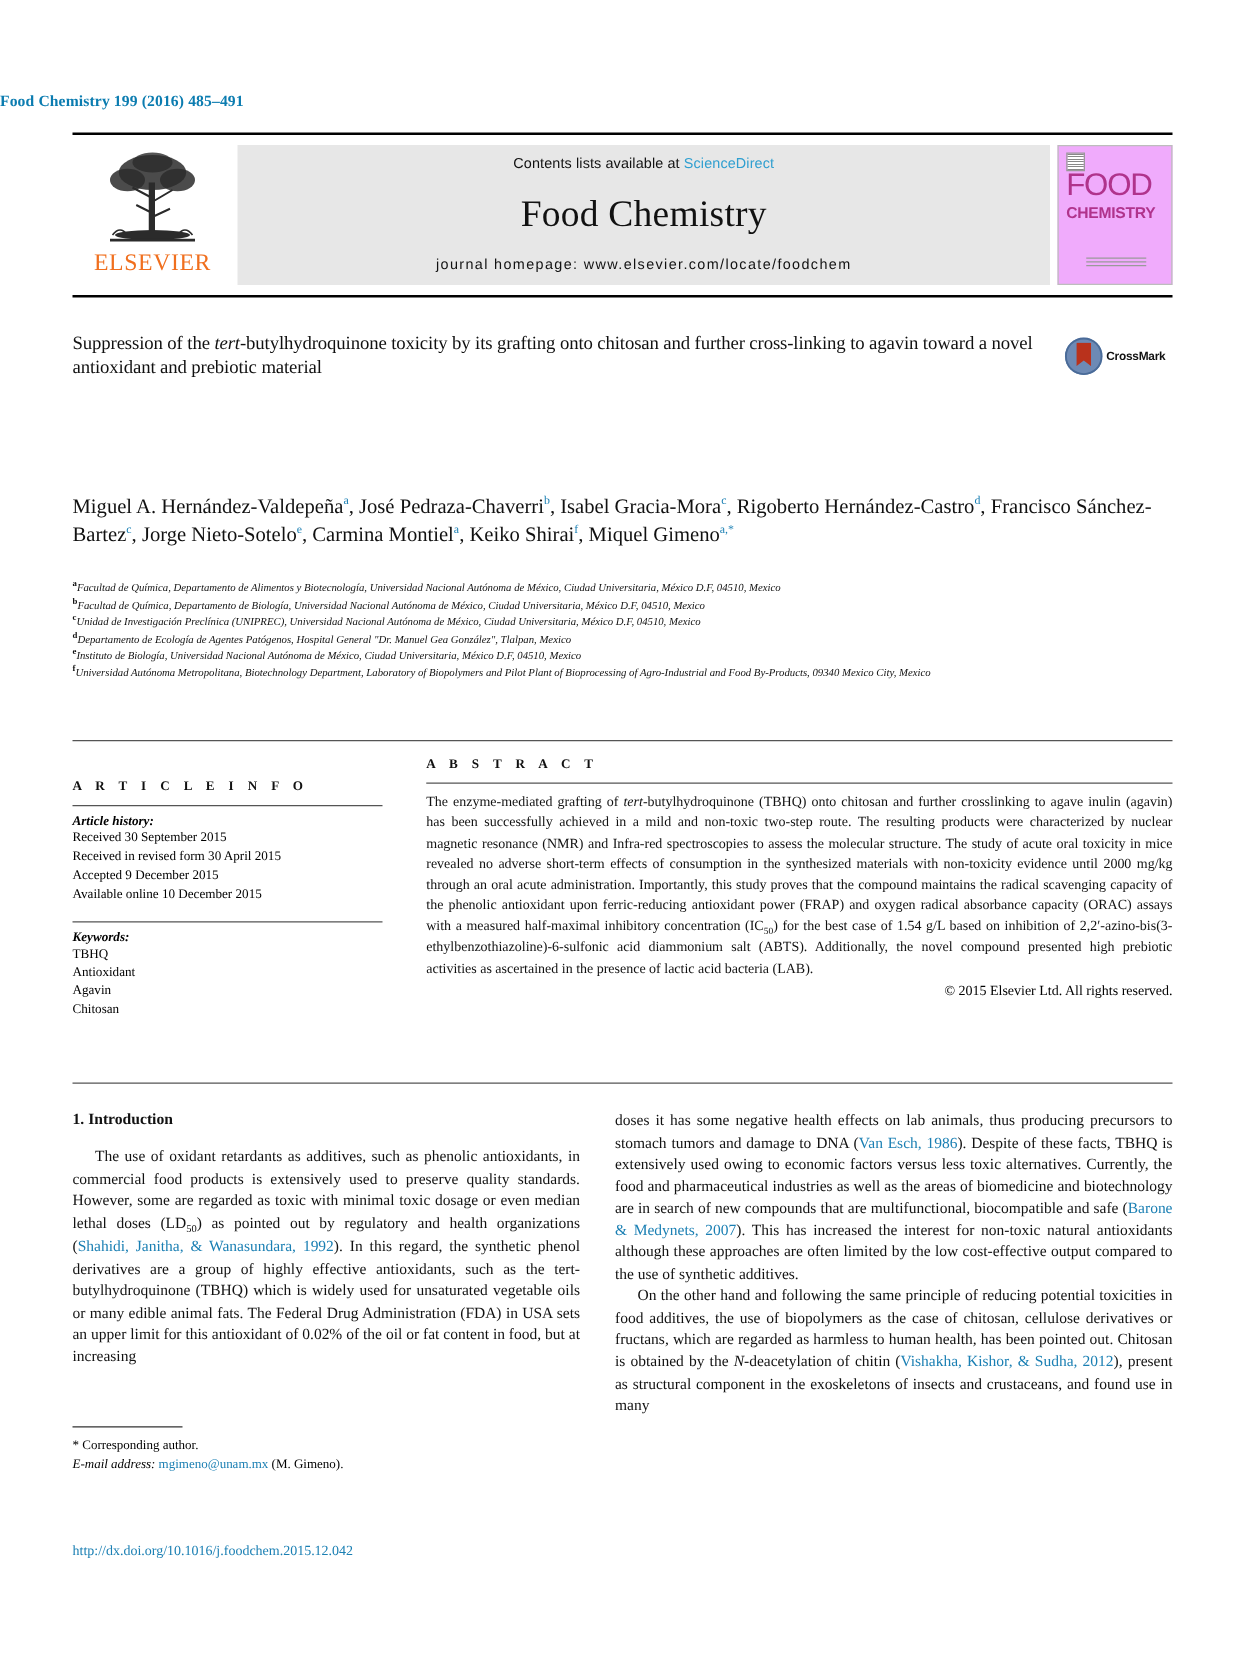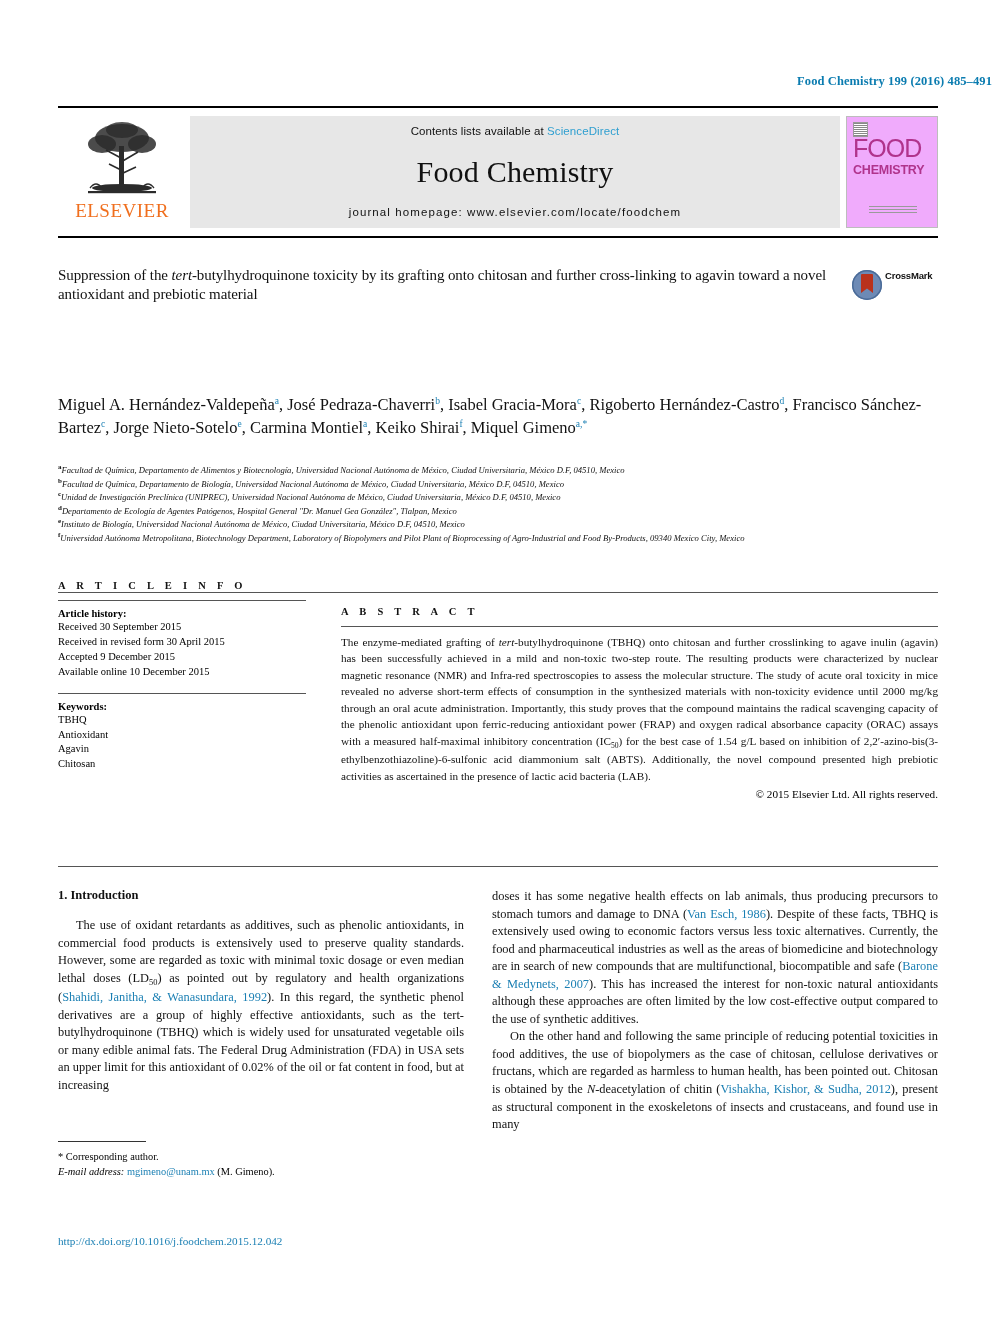--- a/index.html
+++ b/index.html
@@ -21,21 +21,21 @@
     height: 1323px;
     padding: 0;
   }
 
   
   .running-head {
     position: absolute;
     top: 74px;
     left: 0;
     width: 992px;
-    text-align: right;
+    text-align: left;
     font-size: 12.5px;
     font-weight: bold;
     color: #0b7cb0;
     letter-spacing: 0.1px;
   }
 
   
   .masthead {
     position: absolute;
     top: 106px;
@@ -177,20 +177,21 @@
     color: #111;
     margin: 0;
     width: 790px;
     letter-spacing: -0.1px;
   }
   .article-title i { font-style: italic; }
   .crossmark {
     margin-left: 4px;
     margin-top: 4px;
     display: flex;
+    align-items: center;
     gap: 3px;
   }
   .cm-badge {
     width: 30px;
     height: 30px;
     border-radius: 50%;
     background: #6d8ab5;
     position: relative;
     box-shadow: inset 0 0 0 1.5px #4a6b98;
   }
@@ -259,21 +260,21 @@
   }
   .band-rule-bottom {
     position: absolute;
     top: 866px;
     left: 58px;
     width: 880px;
     border-top: 0.9px solid #555;
   }
   .info-col {
     position: absolute;
-    top: 580px;
+    top: 624px;
     left: 58px;
     width: 248px;
   }
   .abs-col {
     position: absolute;
     top: 606px;
     left: 341px;
     width: 597px;
   }
   .sect-head {
@@ -282,20 +283,21 @@
     font-weight: bold;
     letter-spacing: 4.3px;
     color: #111;
     margin-bottom: 9px;
   }
   .thin-rule {
     border-top: 0.9px solid #555;
     margin: 0 0 7px 0;
   }
   .hist-title, .kw-title {
+    font-style: italic;
     font-weight: bold;
     font-size: 10.5px;
     margin-bottom: 1px;
   }
   .hist-line, .kw-line {
     font-size: 10.5px;
     line-height: 1.42;
   }
   .kw-block { margin-top: 13px; }
   .abstract-text {

